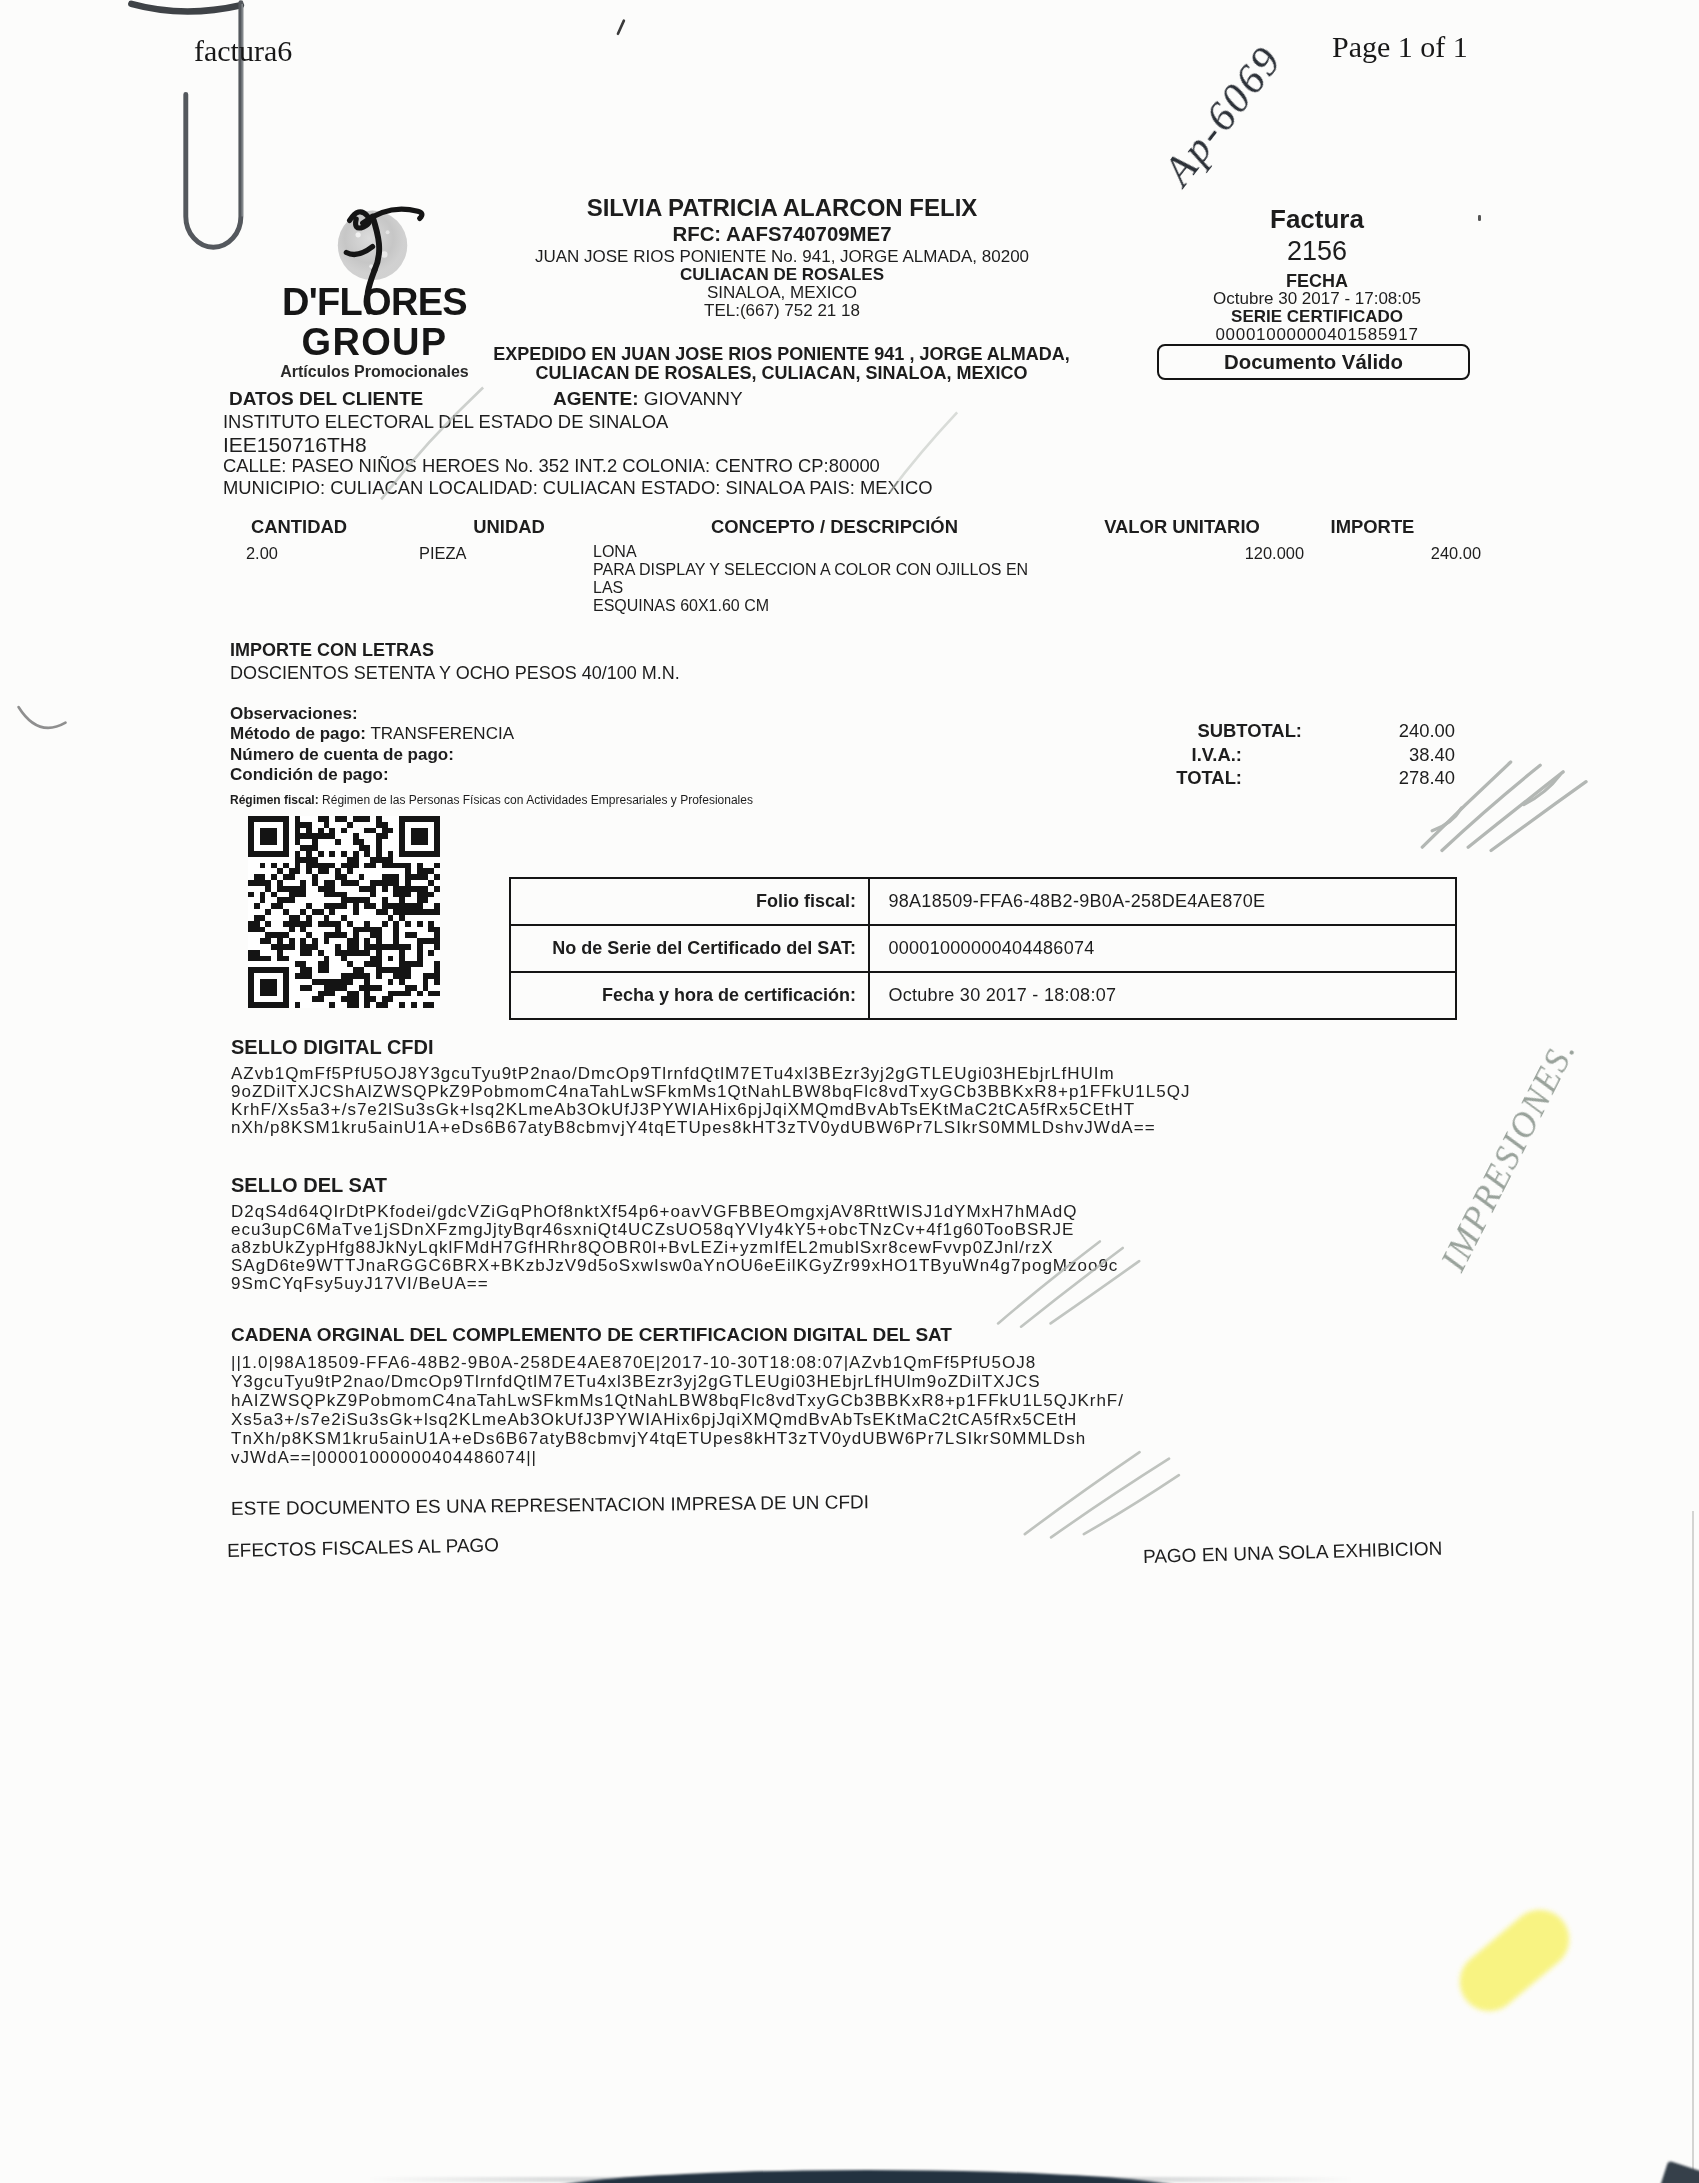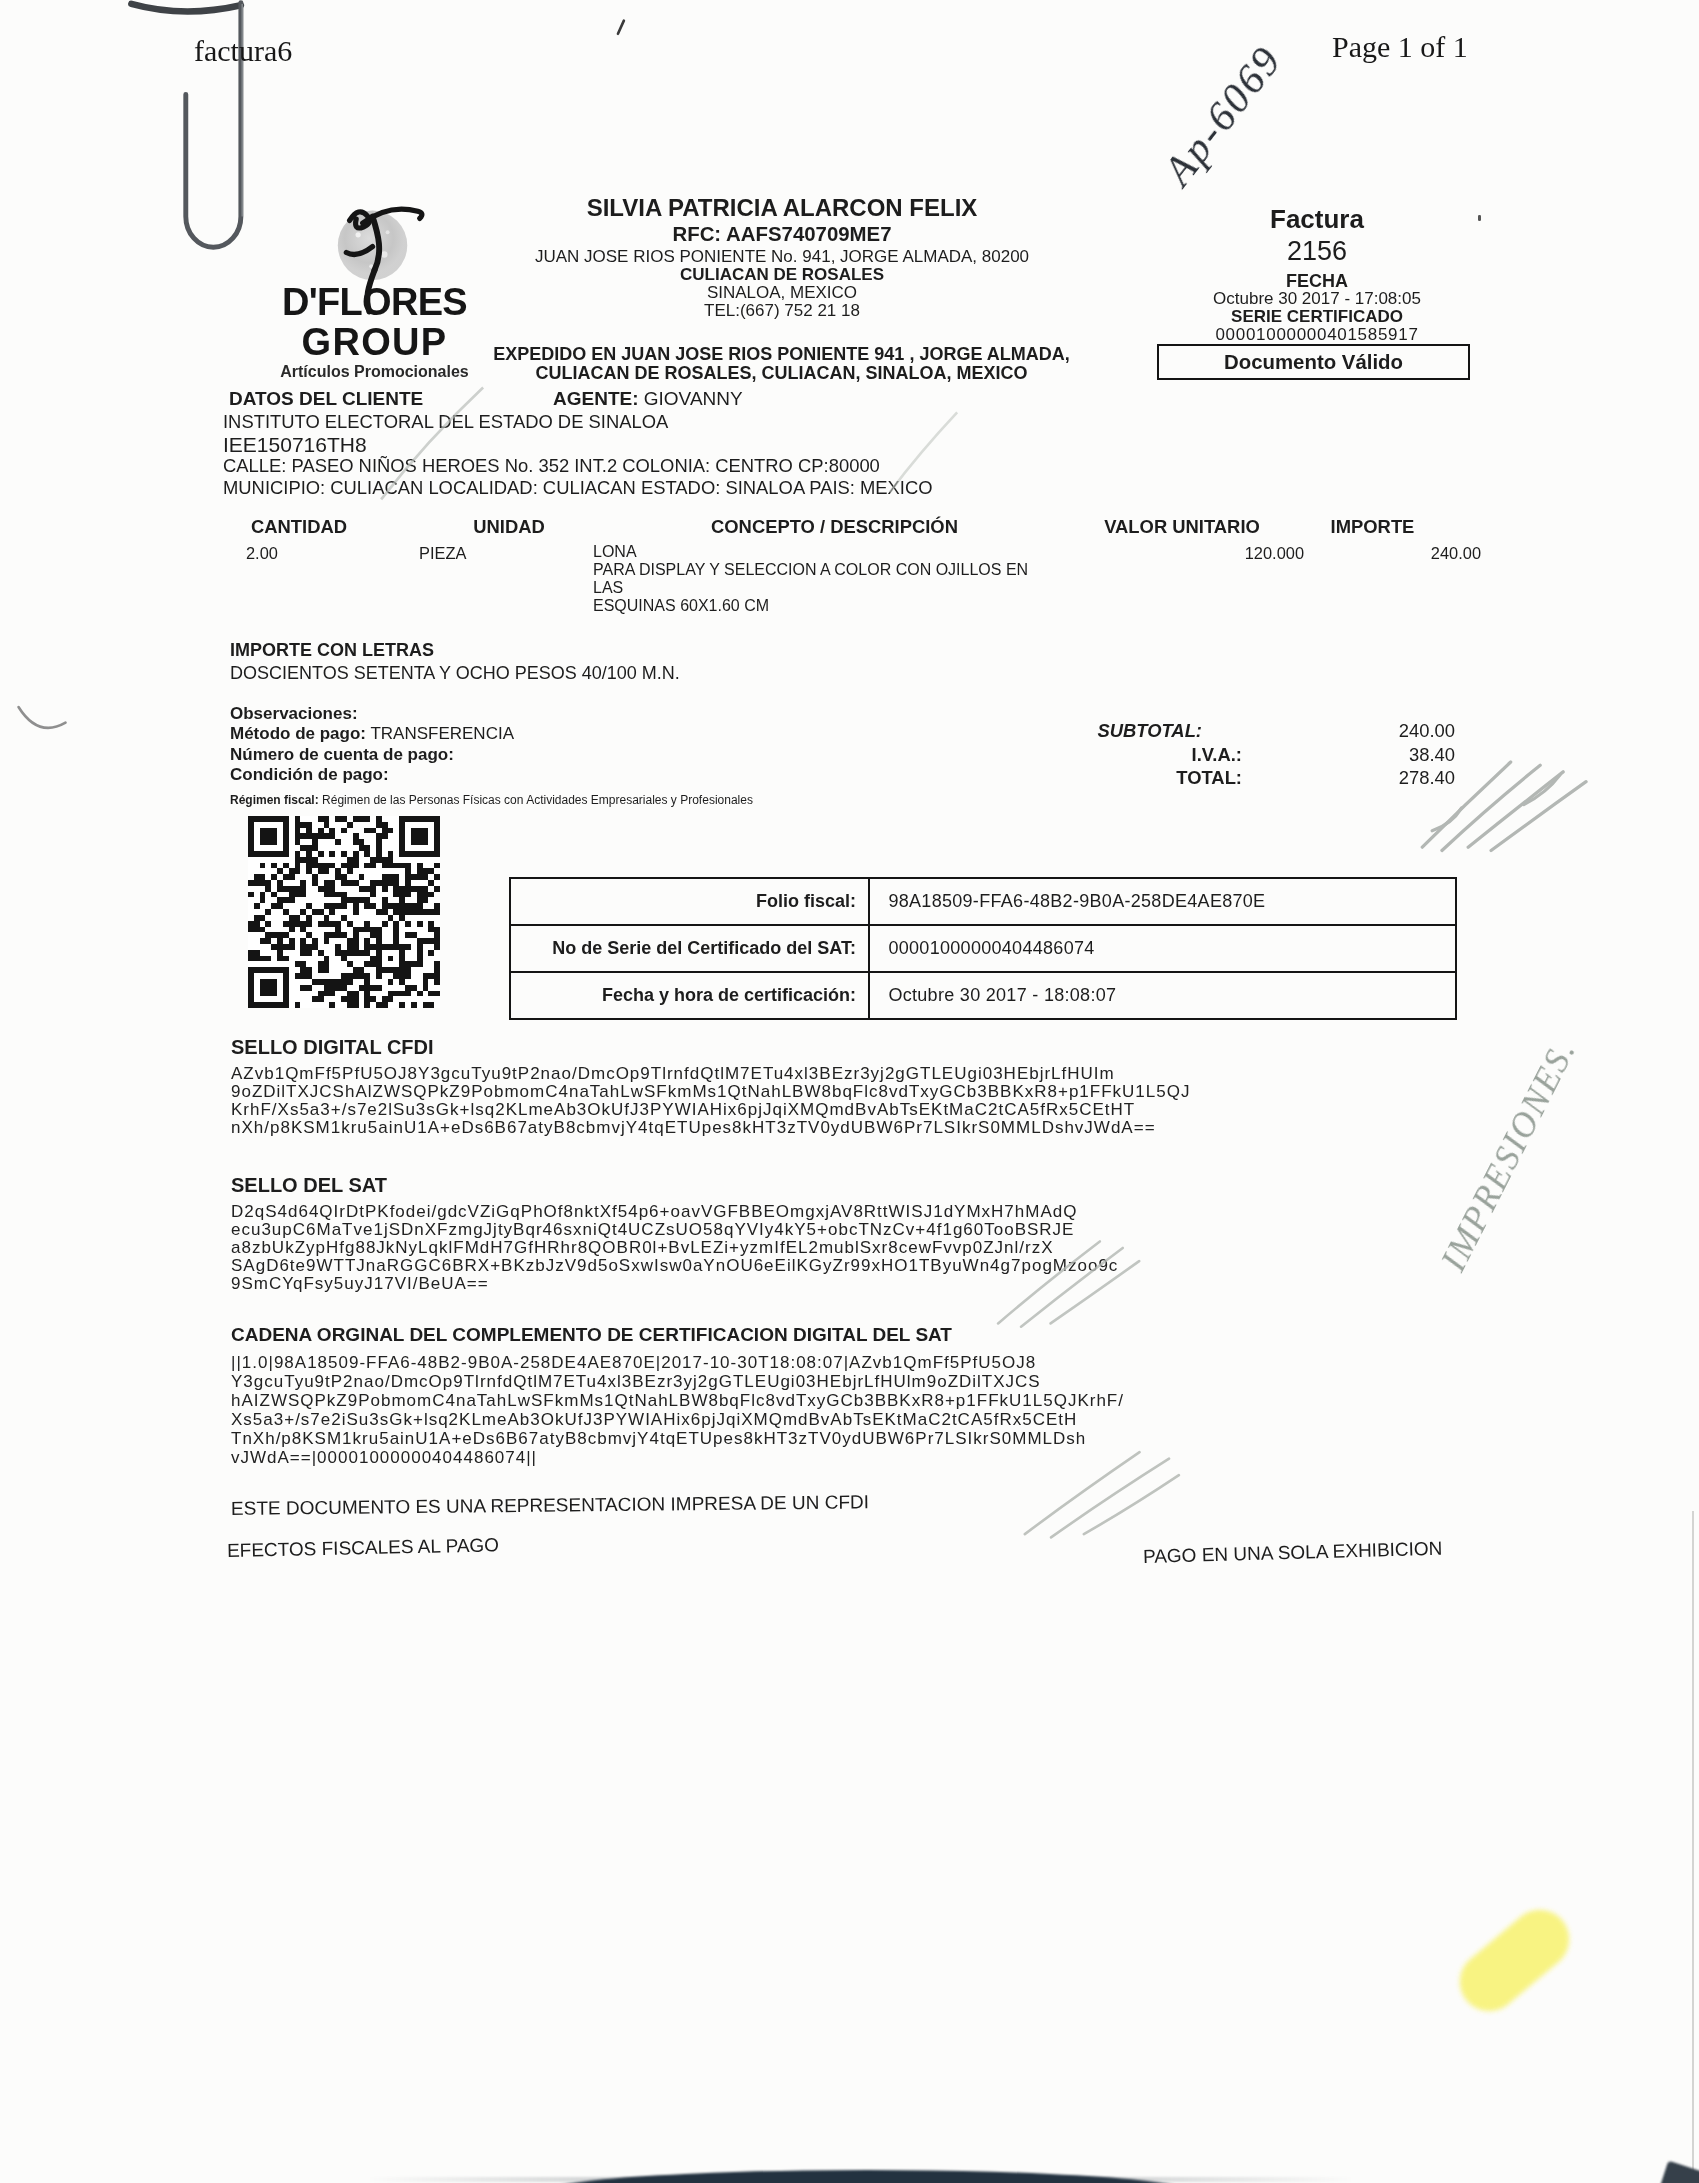--- a/index.html
+++ b/index.html
@@ -76,21 +76,21 @@
   <div class="abs c" style="left:460px;top:301px;width:644px;font-size:17px;">TEL:(667) 752 21 18</div>
   <div class="abs b c" style="left:420px;top:344px;width:723px;font-size:18px;">EXPEDIDO EN JUAN JOSE RIOS PONIENTE 941 , JORGE ALMADA,</div>
   <div class="abs b c" style="left:420px;top:363px;width:723px;font-size:18px;">CULIACAN DE ROSALES, CULIACAN, SINALOA, MEXICO</div>
 
   <div class="abs b c" style="left:1176px;top:204px;width:282px;font-size:26px;">Factura</div>
   <div class="abs c" style="left:1176px;top:236px;width:282px;font-size:27px;">2156</div>
   <div class="abs b c" style="left:1176px;top:271px;width:282px;font-size:18px;">FECHA</div>
   <div class="abs c" style="left:1176px;top:289px;width:282px;font-size:17px;">Octubre 30 2017 - 17:08:05</div>
   <div class="abs b c" style="left:1176px;top:307px;width:282px;font-size:17px;">SERIE CERTIFICADO</div>
   <div class="abs c" style="left:1176px;top:325px;width:282px;font-size:17px;letter-spacing:0.7px;">00001000000401585917</div>
-  <div class="abs b c stampbox" style="left:1157px;top:344px;width:309px;height:32px;line-height:32px;font-size:20.4px;">Documento Válido</div>
+  <div class="abs b c stampbox" style="left:1157px;top:344px;width:309px;height:32px;line-height:32px;font-size:20.4px;border-radius:8px;">Documento Válido</div>
   <div class="abs" style="left:1478px;top:215px;width:3.3px;height:6px;background:#555;border-radius:1.3px;"></div>
 
   <div class="abs b" style="left:229px;top:388px;font-size:19px;">DATOS DEL CLIENTE</div>
   <div class="abs" style="left:553px;top:388px;font-size:19px;">
     <span class="b">AGENTE:</span><span> GIOVANNY</span>
   </div>
   <div class="abs" style="left:223px;top:411px;font-size:18.4px;">INSTITUTO ELECTORAL DEL ESTADO DE SINALOA</div>
   <div class="abs" style="left:223px;top:433px;font-size:21px;">IEE150716TH8</div>
   <div class="abs" style="left:223px;top:455px;font-size:18.4px;">CALLE: PASEO NIÑOS HEROES No. 352 INT.2 COLONIA: CENTRO CP:80000</div>
   <div class="abs" style="left:223px;top:477px;font-size:18.4px;">MUNICIPIO: CULIACAN LOCALIDAD: CULIACAN ESTADO: SINALOA PAIS: MEXICO</div>
@@ -121,21 +121,21 @@
   <div class="abs b" style="left:230px;top:640px;font-size:18px;">IMPORTE CON LETRAS</div>
   <div class="abs" style="left:230px;top:663px;font-size:18px;">DOSCIENTOS SETENTA Y OCHO PESOS 40/100 M.N.</div>
 
   <div class="abs b" style="left:230px;top:704px;font-size:17px;">Observaciones:</div>
   <div class="abs" style="left:230px;top:724px;font-size:17px;">
     <span class="b">Método de pago:</span><span> TRANSFERENCIA</span>
   </div>
   <div class="abs b" style="left:230px;top:745px;font-size:17px;">Número de cuenta de pago:</div>
   <div class="abs b" style="left:230px;top:765px;font-size:17px;text-align:right;">Condición de pago:</div>
 
-  <div class="abs b r" style="left:972px;top:720px;width:230px;font-size:18.4px;font-style:italic;">SUBTOTAL:</div>
+  <div class="abs b r" style="left:1072px;top:720px;width:230px;font-size:18.4px;">SUBTOTAL:</div>
   <div class="abs r" style="left:1291px;top:720px;width:164px;font-size:18.4px;">240.00</div>
   <div class="abs b r" style="left:1012px;top:744px;width:230px;font-size:18.4px;">I.V.A.:</div>
   <div class="abs r" style="left:1291px;top:744px;width:164px;font-size:18.4px;">38.40</div>
   <div class="abs b r" style="left:1012px;top:767px;width:230px;font-size:18.4px;">TOTAL:</div>
   <div class="abs r" style="left:1291px;top:767px;width:164px;font-size:18.4px;">278.40</div>
 
   <svg class="abs" style="left:1412px;top:726px;" width="204" height="131" viewBox="0 0 310 200">
     <g stroke="#a7aca8" stroke-width="5" fill="none" opacity=".85" stroke-linecap="round">
       <path d="M15 185 Q 80 120 150 55"></path>
       <path d="M45 190 Q 120 120 195 60"></path>

